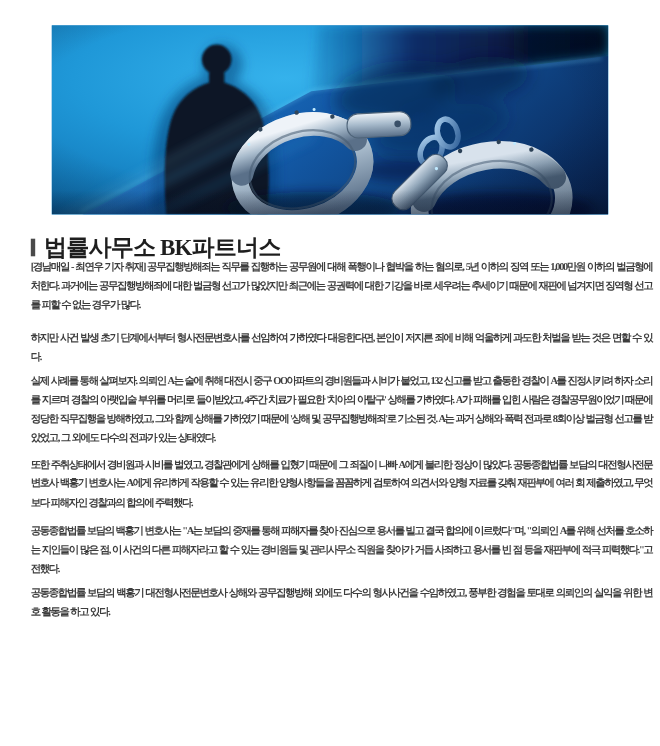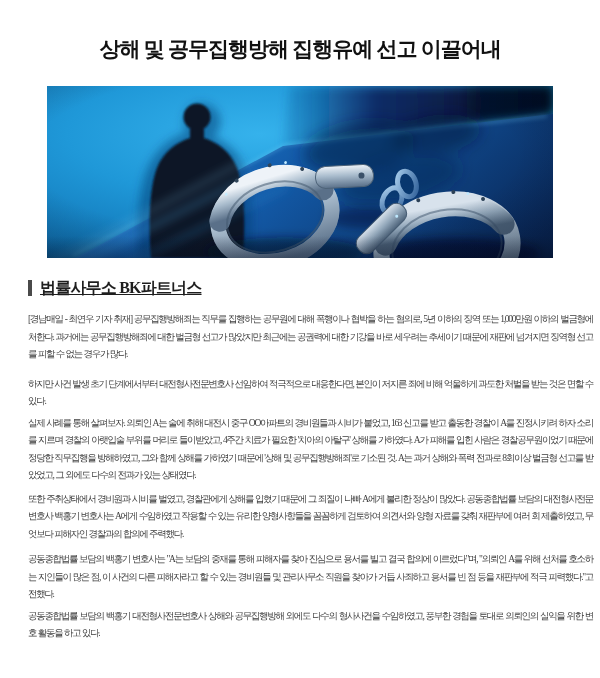--- a/index.html
+++ b/index.html
@@ -11,39 +11,38 @@
     font-size:21px;line-height:28px;letter-spacing:-1px;
     font-weight:bold;color:#111111;text-align:center;
     font-family:"Liberation Serif","DejaVu Serif",serif;
   }
 
   .photo-wrap{width:506px;height:172px;margin:23px auto 0;overflow:hidden;background:#1b86c6;}
   .photo-wrap svg{display:block;}
 
   .section-heading{display:flex;align-items:center;margin:21px 28px 0;height:18px;}
   .heading-bar{width:4px;height:16px;background:#4a4a4a;margin-right:8px;flex:0 0 auto;}
-  .section-heading .label{font-size:16px;font-weight:bold;color:#1e1e1e;letter-spacing:-0.8px;text-decoration:underline;}
+  .section-heading .label{font-size:21px;font-weight:bold;color:#1e1e1e;letter-spacing:-0.8px;}
 
-  .article-body{margin:14px 7px 0 28px;}
+  .article-body{margin:1px 7px 0 28px;font-weight:bold;}
   .article-body p{
     margin:0 0 4px;
     font-size:9.5px;line-height:17.5px;
     letter-spacing:-1.3px;word-spacing:0.5px;
     color:#3d3d3d;text-align:justify;
   }
   .article-body p.g1{margin-bottom:12px;}
   .article-body p.g3{margin-bottom:6px;}
   .article-body p.g4{margin-bottom:8px;}
 </style>
 </head>
 <body>
 
 <div class="page">
 
-  <h1 class="article-title">상해 및 공무집행방해 집행유예 선고 이끌어내</h1>
 
   <figure class="photo-wrap" style="margin-top:23px;">
     <svg viewBox="0 0 506 172" width="506" height="172">
       <defs>
         <radialGradient id="wall" cx="0.42" cy="0.28" r="0.85">
           <stop offset="0" stop-color="#35b2ec"></stop>
           <stop offset="0.45" stop-color="#1f98d8"></stop>
           <stop offset="1" stop-color="#0d6bac"></stop>
         </radialGradient>
         <linearGradient id="wedge" x1="0" y1="0" x2="1" y2="0">
@@ -164,21 +163,21 @@
     </svg>
   </figure>
 
   <div class="section-heading">
     <span class="heading-bar"></span>
     <span class="label">법률사무소 BK파트너스</span>
   </div>
 
   <div class="article-body">
     <p class="g1">[경남매일 - 최연우 기자 취재] 공무집행방해죄는 직무를 집행하는 공무원에 대해 폭행이나 협박을 하는 혐의로, 5년 이하의 징역 또는 1,000만원 이하의 벌금형에 처한다. 과거에는 공무집행방해죄에 대한 벌금형 선고가 많았지만 최근에는 공권력에 대한 기강을 바로 세우려는 추세이기 때문에 재판에 넘겨지면 징역형 선고를 피할 수 없는 경우가 많다.</p>
-    <p>하지만 사건 발생 초기 단계에서부터 대전형사전문변호사 선임하여 적극적으로 대응한다면, 본인이 저지른 죄에 비해 억울하게 과도한 처벌을 받는 것은 면할 수 있다.</p>
-    <p class="g3">실제 사례를 통해 살펴보자. 의뢰인 A는 술에 취해 대전시 중구 OO아파트의 경비원들과 시비가 붙었고, 163 신고를 받고 출동한 경찰이 A를 진정시키려 하자 소리를 지르며 경찰의 아랫입술 부위를 머리로 들이받았고, 4주간 치료가 필요한 '치아의 아탈구' 상해를 가하였다. A가 피해를 입힌 사람은 경찰공무원이었기 때문에 정당한 직무집행을 방해하였고, 그와 함께 상해를 가하였기 때문에 '상해 및 공무집행방해죄'로 기소된 것. A는 과거 상해와 폭력 전과로 8회이상 벌금형 선고를 받았었고, 그 외에도 다수의 전과가 있는 상태였다.</p>
-    <p class="g4">또한 주취상태에서 경비원과 시비를 벌였고, 경찰관에게 상해를 입혔기 때문에 그 죄질이 나빠 A에게 불리한 정상이 많았다. 공동종합법률 보담의 대전형사전문변호사 백홍기 변호사는 A에게 수임하였고 작용할 수 있는 유리한 양형사항들을 꼼꼼하게 검토하여 의견서와 양형 자료를 갖춰 재판부에 여러 회 제출하였고, 무엇보다 피해자인 경찰과의 합의에 주력했다.</p>
+    <p>하지만 사건 발생 초기 단계에서부터 형사전문변호사를 선임하여 가하였다 대응한다면, 본인이 저지른 죄에 비해 억울하게 과도한 처벌을 받는 것은 면할 수 있다.</p>
+    <p class="g3">실제 사례를 통해 살펴보자. 의뢰인 A는 술에 취해 대전시 중구 OO아파트의 경비원들과 시비가 붙었고, 132 신고를 받고 출동한 경찰이 A를 진정시키려 하자 소리를 지르며 경찰의 아랫입술 부위를 머리로 들이받았고, 4주간 치료가 필요한 '치아의 아탈구' 상해를 가하였다. A가 피해를 입힌 사람은 경찰공무원이었기 때문에 정당한 직무집행을 방해하였고, 그와 함께 상해를 가하였기 때문에 '상해 및 공무집행방해죄'로 기소된 것. A는 과거 상해와 폭력 전과로 8회이상 벌금형 선고를 받았었고, 그 외에도 다수의 전과가 있는 상태였다.</p>
+    <p class="g4">또한 주취상태에서 경비원과 시비를 벌였고, 경찰관에게 상해를 입혔기 때문에 그 죄질이 나빠 A에게 불리한 정상이 많았다. 공동종합법률 보담의 대전형사전문변호사 백홍기 변호사는 A에게 유리하게 작용할 수 있는 유리한 양형사항들을 꼼꼼하게 검토하여 의견서와 양형 자료를 갖춰 재판부에 여러 회 제출하였고, 무엇보다 피해자인 경찰과의 합의에 주력했다.</p>
     <p>공동종합법률 보담의 백홍기 변호사는 "A는 보담의 중재를 통해 피해자를 찾아 진심으로 용서를 빌고 결국 합의에 이르렀다"며, "의뢰인 A를 위해 선처를 호소하는 지인들이 많은 점, 이 사건의 다른 피해자라고 할 수 있는 경비원들 및 관리사무소 직원을 찾아가 거듭 사죄하고 용서를 빈 점 등을 재판부에 적극 피력했다."고 전했다.</p>
     <p>공동종합법률 보담의 백홍기 대전형사전문변호사 상해와 공무집행방해 외에도 다수의 형사사건을 수임하였고, 풍부한 경험을 토대로 의뢰인의 실익을 위한 변호 활동을 하고 있다.</p>
 
   </div>
 
 </div>
 
 </body></html>

